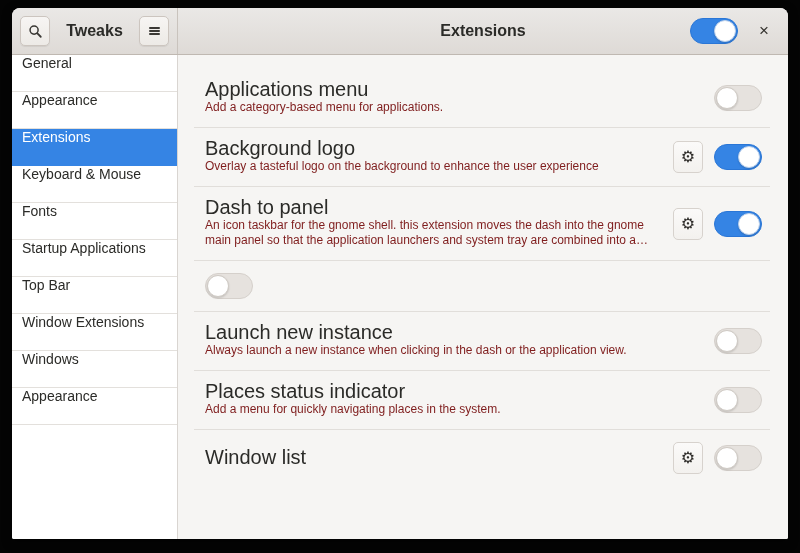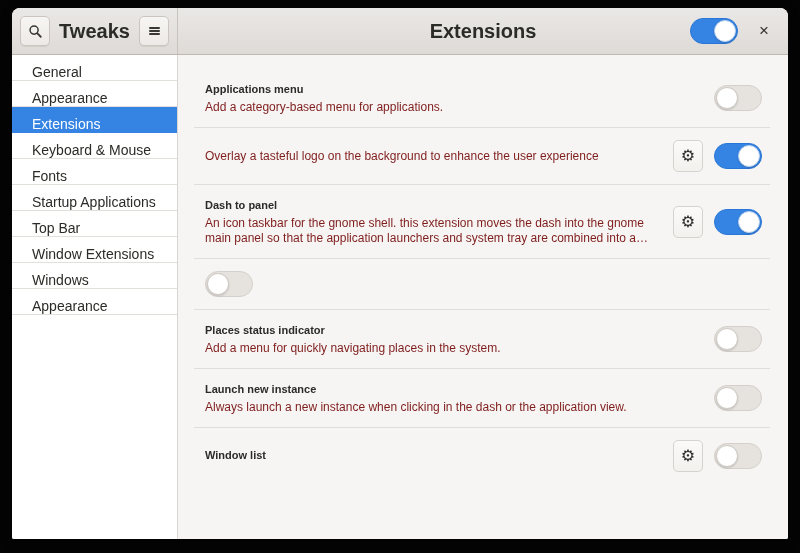--- a/index.html
+++ b/index.html
@@ -21,21 +21,21 @@
     background:linear-gradient(#eae8e6,#dedad6);
     border-bottom:1px solid #bfb8b1;
   }
   .hb-left{
     width:166px;flex:none;box-sizing:border-box;
     display:flex;align-items:center;padding:0 8px;
     border-right:1px solid #c9c3bd;
   }
   .hb-right{flex:1;position:relative;display:flex;align-items:center;padding:0 13px}
   .hb-title{
-    font-size:20px;font-weight:700;color:#2b2b28;white-space:nowrap;
+    font-size:16px;font-weight:700;color:#2b2b28;white-space:nowrap;
   }
   .hb-left .hb-title{flex:1;text-align:center}
   .hb-right .hb-title{position:absolute;left:0;right:0;text-align:center;pointer-events:none}
   .icon-btn{
     width:30px;height:30px;box-sizing:border-box;flex:none;
     border:1px solid #ccc5bf;border-radius:5px;
     background:linear-gradient(#f7f5f3,#edeae6);
     box-shadow:0 1px 1px rgba(0,0,0,.07);
     display:flex;align-items:center;justify-content:center;
     padding:0;cursor:pointer;
@@ -59,39 +59,39 @@
   .toggle.on{background:#3584e4;border-color:#2a76d6}
   .toggle.on .knob{left:auto;right:1px;border-color:#b9cfec}
   .hb-right .toggle{margin-left:auto}
   
   .content{flex:1;display:flex;min-height:0}
   .sidebar{
     width:166px;flex:none;box-sizing:border-box;background:#ffffff;
     border-right:1px solid #d9d5d1;
   }
   .side-item{
-    height:26px;box-sizing:border-box;display:flex;align-items:flex-end;
-    padding:0 20px;border-bottom:1px solid #e3e0dc;
+    height:37px;box-sizing:border-box;display:flex;align-items:flex-start;
+    padding:0 10px;border-bottom:1px solid #e3e0dc;
     font-size:14px;color:#2b2b28;cursor:pointer;white-space:nowrap;
   }
   .side-item.selected{background:#3584e4;border-bottom-color:#3584e4}
   .side-item.selected span{color:#ffffff}
   
   .main{
     flex:1;min-width:0;background:#f6f5f3;
     padding:6px 18px 0 16px;box-sizing:border-box;overflow:hidden;
   }
   .row{
     display:flex;align-items:center;
     padding:12px 8px 12px 11px;border-bottom:1px solid #e1deda;
   }
   .row:first-child{padding-top:20px}
   .row:last-child{border-bottom:none}
   .row-text{flex:1;min-width:0;padding-right:16px}
-  .row-title{font-size:11px;font-weight:700;color:#2b2b28;line-height:16px;margin-bottom:3px}
+  .row-title{font-size:20px;font-weight:400;color:#2b2b28;line-height:16px;margin-bottom:3px}
   .row-desc{
     font-size:12px;color:#7f1d1d;line-height:15px;
     display:-webkit-box;-webkit-line-clamp:2;-webkit-box-orient:vertical;overflow:hidden;
   }
   .row-controls{flex:none;display:flex;align-items:center;gap:11px}
   .gear-btn{
     display:none;width:30px;height:32px;box-sizing:border-box;
     align-items:center;justify-content:center;padding:0;cursor:pointer;
     border:1px solid #d7d2cd;border-radius:5px;
     background:linear-gradient(#fbfaf9,#f3f1ee);
@@ -177,20 +177,21 @@
         <div class="row-controls">
 
           <div class="toggle">
               <div class="knob"></div>
             </div>
         </div>
       </div>
 
       <div class="row">
         <div class="row-text">
+          <div class="row-title">Background logo</div>
           <div class="row-desc">Overlay a tasteful logo on the background to enhance the user experience</div>
         </div>
         <div class="row-controls">
           <button class="gear-btn visible">
               <span>⚙</span>
             </button>
           <div class="toggle on">
               <div class="knob"></div>
             </div>
         </div>
@@ -215,35 +216,35 @@
         <div class="row-controls">
 
           <div class="toggle">
               <div class="knob"></div>
             </div>
         </div>
       </div>
 
       <div class="row">
         <div class="row-text">
+          <div class="row-title">Launch new instance</div>
+          <div class="row-desc">Always launch a new instance when clicking in the dash or the application view.</div>
+        </div>
+        <div class="row-controls">
+
+          <div class="toggle">
+              <div class="knob"></div>
+            </div>
+        </div>
+      </div>
+
+      <div class="row">
+        <div class="row-text">
           <div class="row-title">Places status indicator</div>
           <div class="row-desc">Add a menu for quickly navigating places in the system.</div>
-        </div>
-        <div class="row-controls">
-
-          <div class="toggle">
-              <div class="knob"></div>
-            </div>
-        </div>
-      </div>
-
-      <div class="row">
-        <div class="row-text">
-          <div class="row-title">Launch new instance</div>
-          <div class="row-desc">Always launch a new instance when clicking in the dash or the application view.</div>
         </div>
         <div class="row-controls">
 
           <div class="toggle">
               <div class="knob"></div>
             </div>
         </div>
       </div>
 
       <div class="row">

